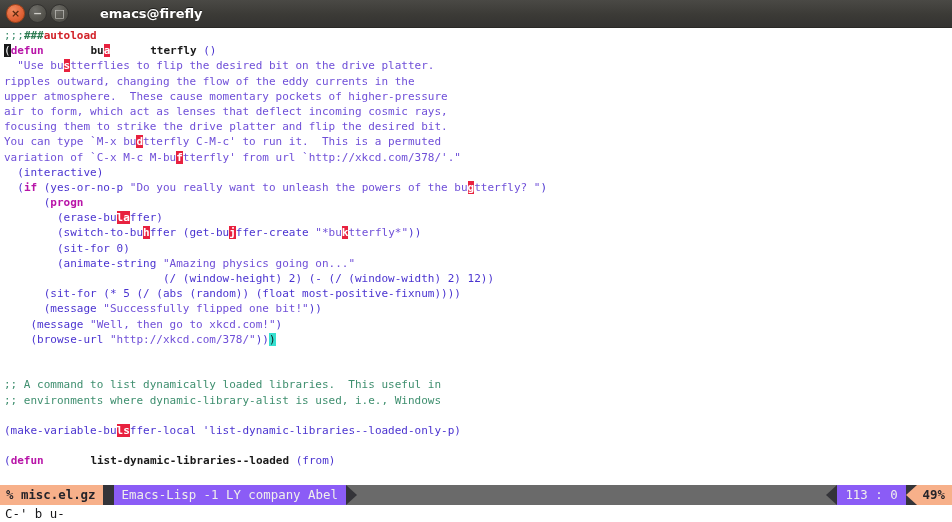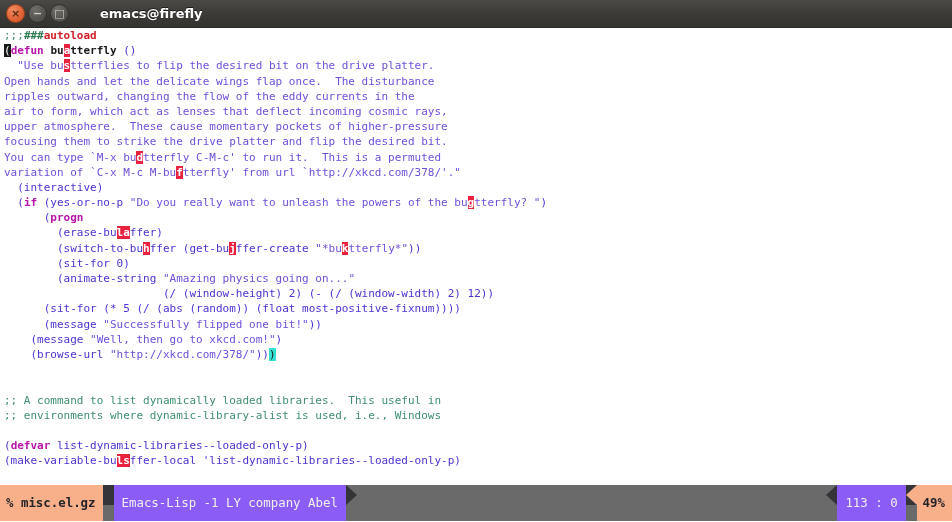--- a/index.html
+++ b/index.html
@@ -71,41 +71,41 @@
     font-size: 11px;
     white-space: pre;
     color: #4a33d0;
     letter-spacing: 0px;
   }
   
   .f-comment    { color: #3f8f6f; }
   .f-comment-d  { color: #2f7d53; font-weight: bold; }
   .f-autoload   { color: #d2232a; font-weight: bold; }
   .f-keyword    { color: #b814a8; font-weight: bold; }
-  .f-fname      { color: #1a1a1a; font-weight: bold; }
+  .f-fname      { color: #1a1a1a; font-weight: bold; margin-left: 40px; }
   .f-string     { color: #6f4fd8; }
   .f-default    { color: #4a33d0; }
   .f-dark       { color: #18181a; }
   .hl {
     background: #e8213f;
     color: #ffffff;
     font-weight: bold;
   }
   .hl-cyan {
     background: #35e0d0;
     color: #18181a;
   }
   .cursor {
     background: #18181a;
     color: #ffffff;
   }
 
   
   #modeline {
-    height: 36px;
+    height: 20px;
     display: flex;
     align-items: stretch;
     background: #6a6a6a;
     font-size: 12.4px;
     line-height: 20px;
     white-space: nowrap;
     overflow: hidden;
   }
   .ml-seg { display: flex; align-items: center; height: 100%; }
   .ml-peach {
@@ -151,45 +151,43 @@
   <div class="winbtn" id="btn-max">
     <span>□</span>
   </div>
   <div id="win-title">emacs@firefly</div>
 </div>
 
 <div id="buffer">
     <div class="line"><span class="f-comment">;;;</span><span class="f-comment-d">###</span><span class="f-autoload">autoload</span></div>
     <div class="line"><span class="cursor">(</span><span class="f-keyword">defun</span><span class="f-dark"> </span><span class="f-fname">bu</span><span class="hl">a</span><span class="f-fname">tterfly</span><span class="f-default"> ()</span></div>
     <div class="line"><span class="f-string">  "Use bu</span><span class="hl">s</span><span class="f-string">tterflies to flip the desired bit on the drive platter.</span></div>
-    <div class="line"><span class="f-string">Open hands and let the delicate wings flap once.  The disturbance</span></div>
     <div class="line"><span class="f-string">ripples outward, changing the flow of the eddy currents in the</span></div>
+    <div class="line"><span class="f-string">upper atmosphere.  These cause momentary pockets of higher-pressure</span></div>
     <div class="line"><span class="f-string">air to form, which act as lenses that deflect incoming cosmic rays,</span></div>
-    <div class="line"><span class="f-string">upper atmosphere.  These cause momentary pockets of higher-pressure</span></div>
     <div class="line"><span class="f-string">focusing them to strike the drive platter and flip the desired bit.</span></div>
     <div class="line"><span class="f-string">You can type `M-x bu</span><span class="hl">d</span><span class="f-string">tterfly C-M-c' to run it.  This is a permuted</span></div>
     <div class="line"><span class="f-string">variation of `C-x M-c M-bu</span><span class="hl">f</span><span class="f-string">tterfly' from url `http://xkcd.com/378/'."</span></div>
     <div class="line"><span class="f-default">  (interactive)</span></div>
     <div class="line"><span class="f-default">  (</span><span class="f-keyword">if</span><span class="f-default"> (yes-or-no-p </span><span class="f-string">"Do you really want to unleash the powers of the bu</span><span class="hl">g</span><span class="f-string">tterfly? "</span><span class="f-default">)</span></div>
     <div class="line"><span class="f-default">      (</span><span class="f-keyword">progn</span></div>
     <div class="line"><span class="f-default">        (erase-bu</span><span class="hl">la</span><span class="f-default">ffer)</span></div>
     <div class="line"><span class="f-default">        (switch-to-bu</span><span class="hl">h</span><span class="f-default">ffer (get-bu</span><span class="hl">j</span><span class="f-default">ffer-create </span><span class="f-string">"*bu</span><span class="hl">k</span><span class="f-string">tterfly*"</span><span class="f-default">))</span></div>
     <div class="line"><span class="f-default">        (sit-for 0)</span></div>
     <div class="line"><span class="f-default">        (animate-string </span><span class="f-string">"Amazing physics going on..."</span></div>
     <div class="line"><span class="f-default">                        (/ (window-height) 2) (- (/ (window-width) 2) 12))</span></div>
     <div class="line"><span class="f-default">      (sit-for (* 5 (/ (abs (random)) (float most-positive-fixnum))))</span></div>
     <div class="line"><span class="f-default">      (message </span><span class="f-string">"Successfully flipped one bit!"</span><span class="f-default">))</span></div>
     <div class="line"><span class="f-default">    (message </span><span class="f-string">"Well, then go to xkcd.com!"</span><span class="f-default">)</span></div>
     <div class="line"><span class="f-default">    (browse-url </span><span class="f-string">"http://xkcd.com/378/"</span><span class="f-default">))</span><span class="hl-cyan">)</span></div>
     <div class="line">&nbsp;</div>
     <div class="line">&nbsp;</div>
     <div class="line"><span class="f-comment">;; A command to list dynamically loaded libraries.  This useful in</span></div>
     <div class="line"><span class="f-comment">;; environments where dynamic-library-alist is used, i.e., Windows</span></div>
     <div class="line">&nbsp;</div>
-    <div class="line"><span class="f-default">(</span><span class="f-keyword">defvar</span><span class="f-default"> </span><span class="f-default">list-dynamic-libraries--loaded-only-p</span><span class="f-default">)</span></div>
     <div class="line"><span class="f-default">(make-variable-bu</span><span class="hl">ls</span><span class="f-default">ffer-local 'list-dynamic-libraries--loaded-only-p)</span></div>
     <div class="line">&nbsp;</div>
     <div class="line"><span class="f-default">(</span><span class="f-keyword">defun</span><span class="f-default"> </span><span class="f-fname">list-dynamic-libraries--loaded</span><span class="f-default"> (from)</span></div>
   </div>
 
 <div id="modeline">
   <div class="ml-seg ml-peach">% misc.el.gz</div>
   <div class="arrow">
     <svg width="11" height="20" viewBox="0 0 11 20">
         <polygon points="0,0 11,10 0,20" fill="#f7b08a"></polygon>

